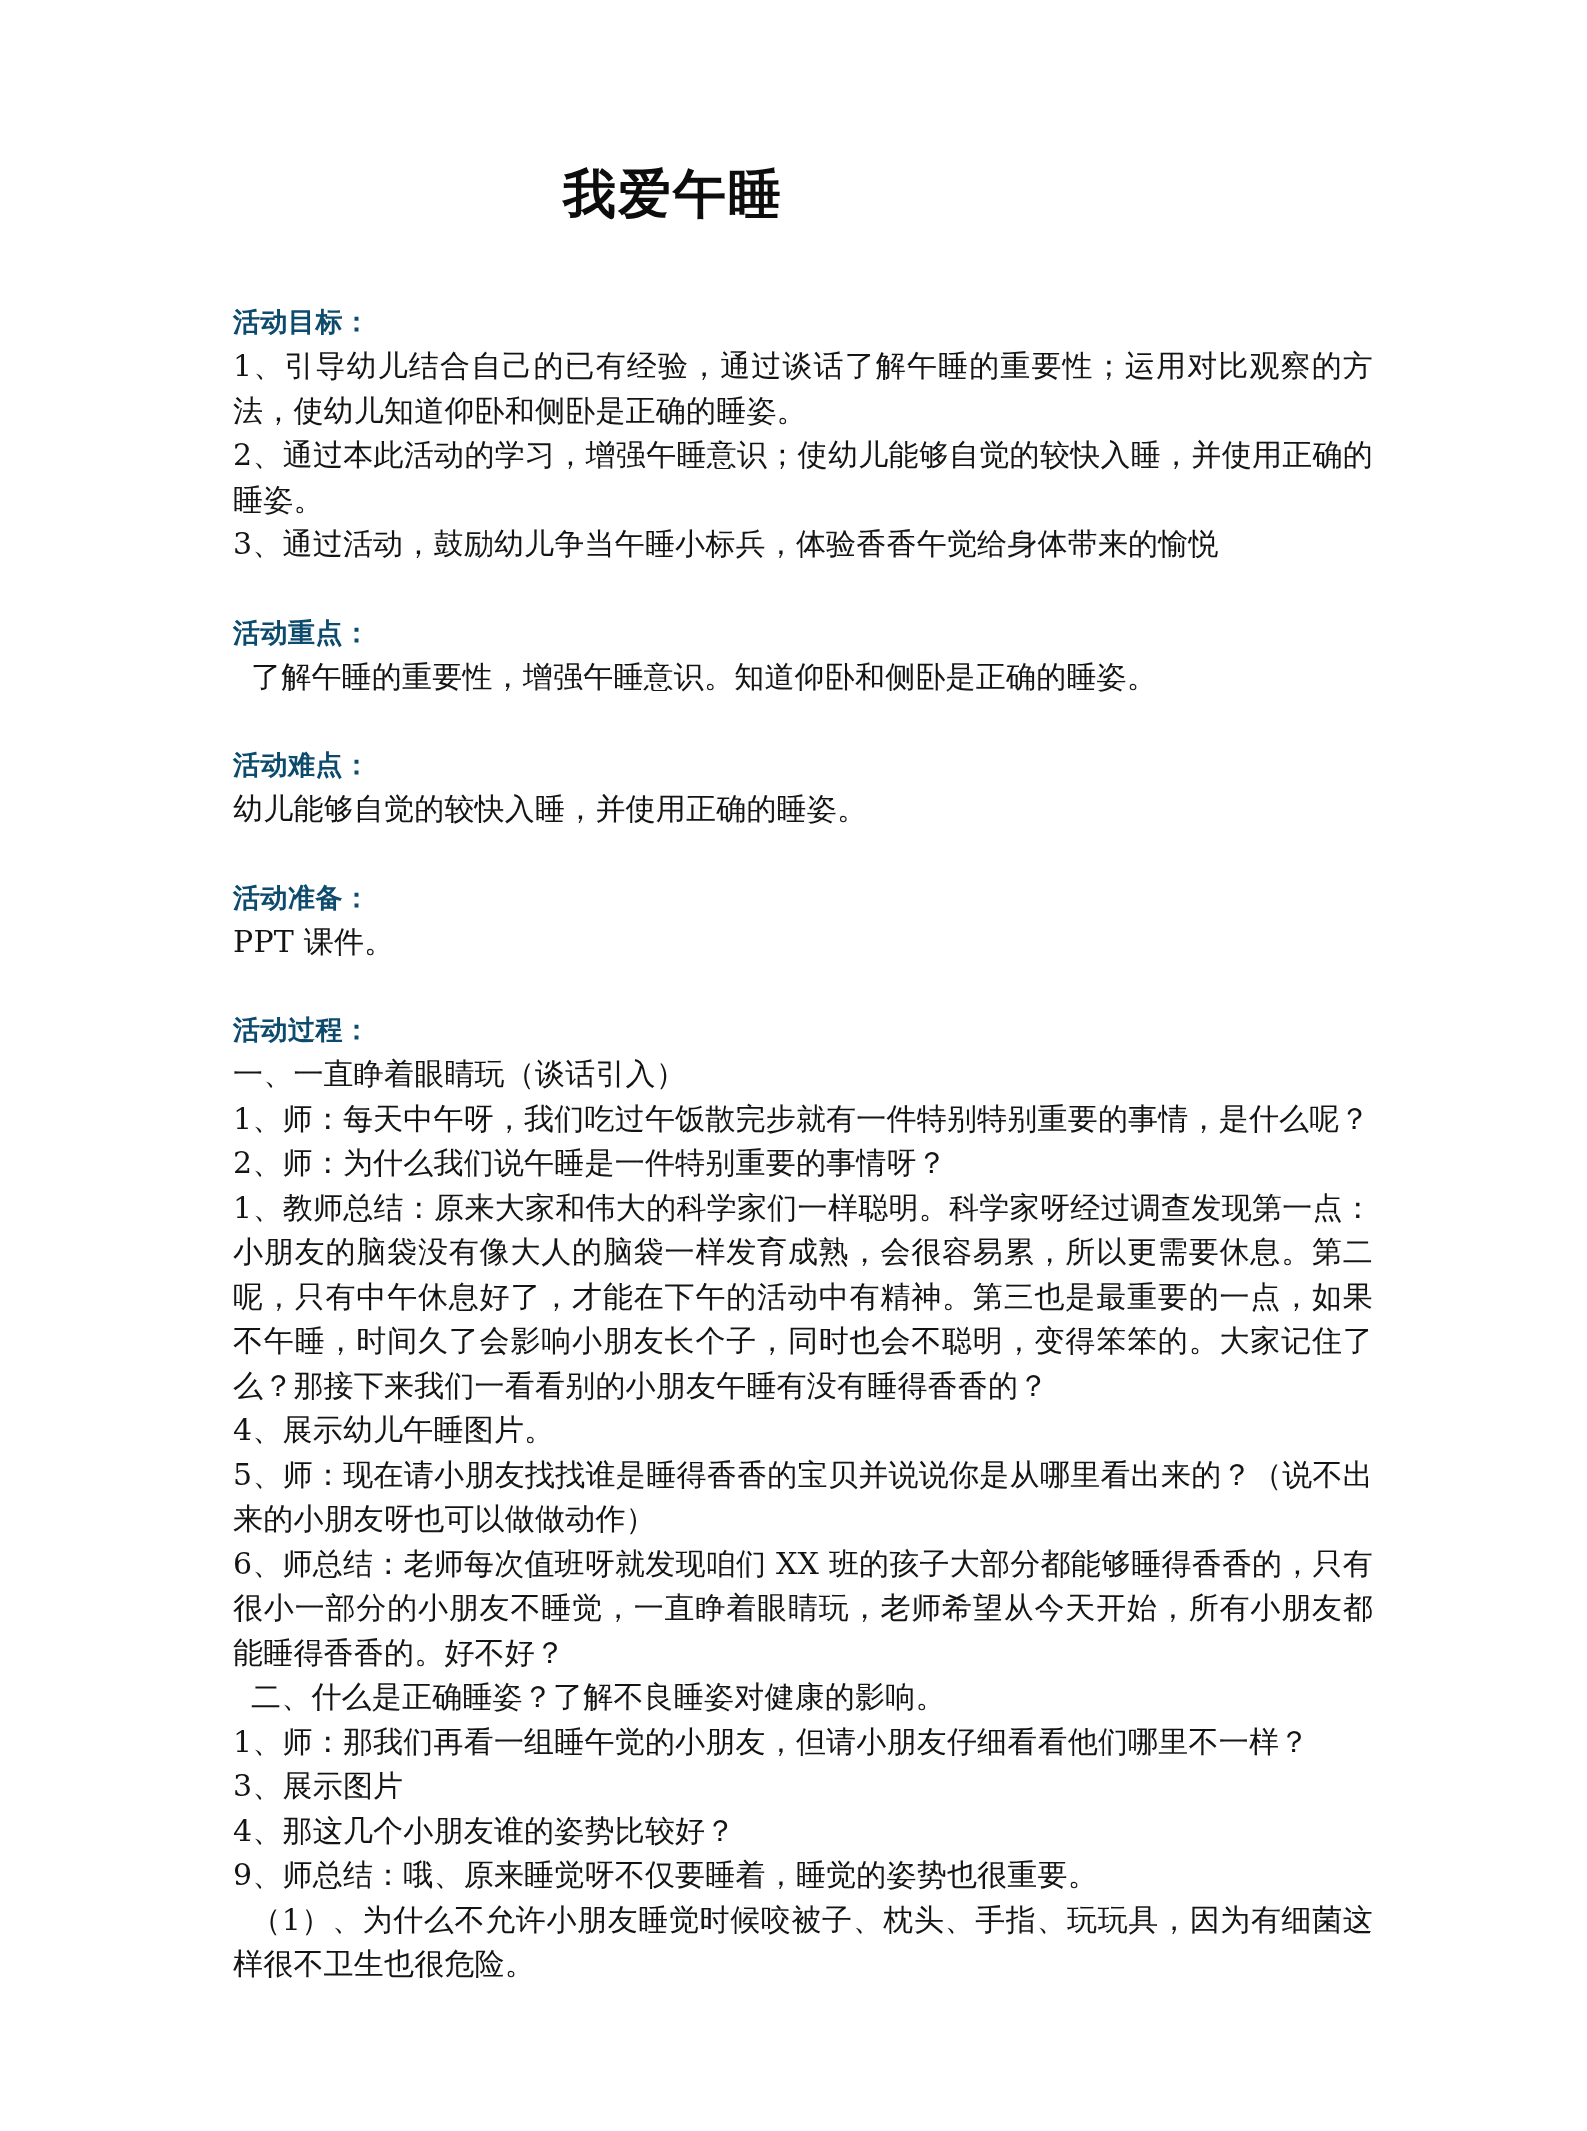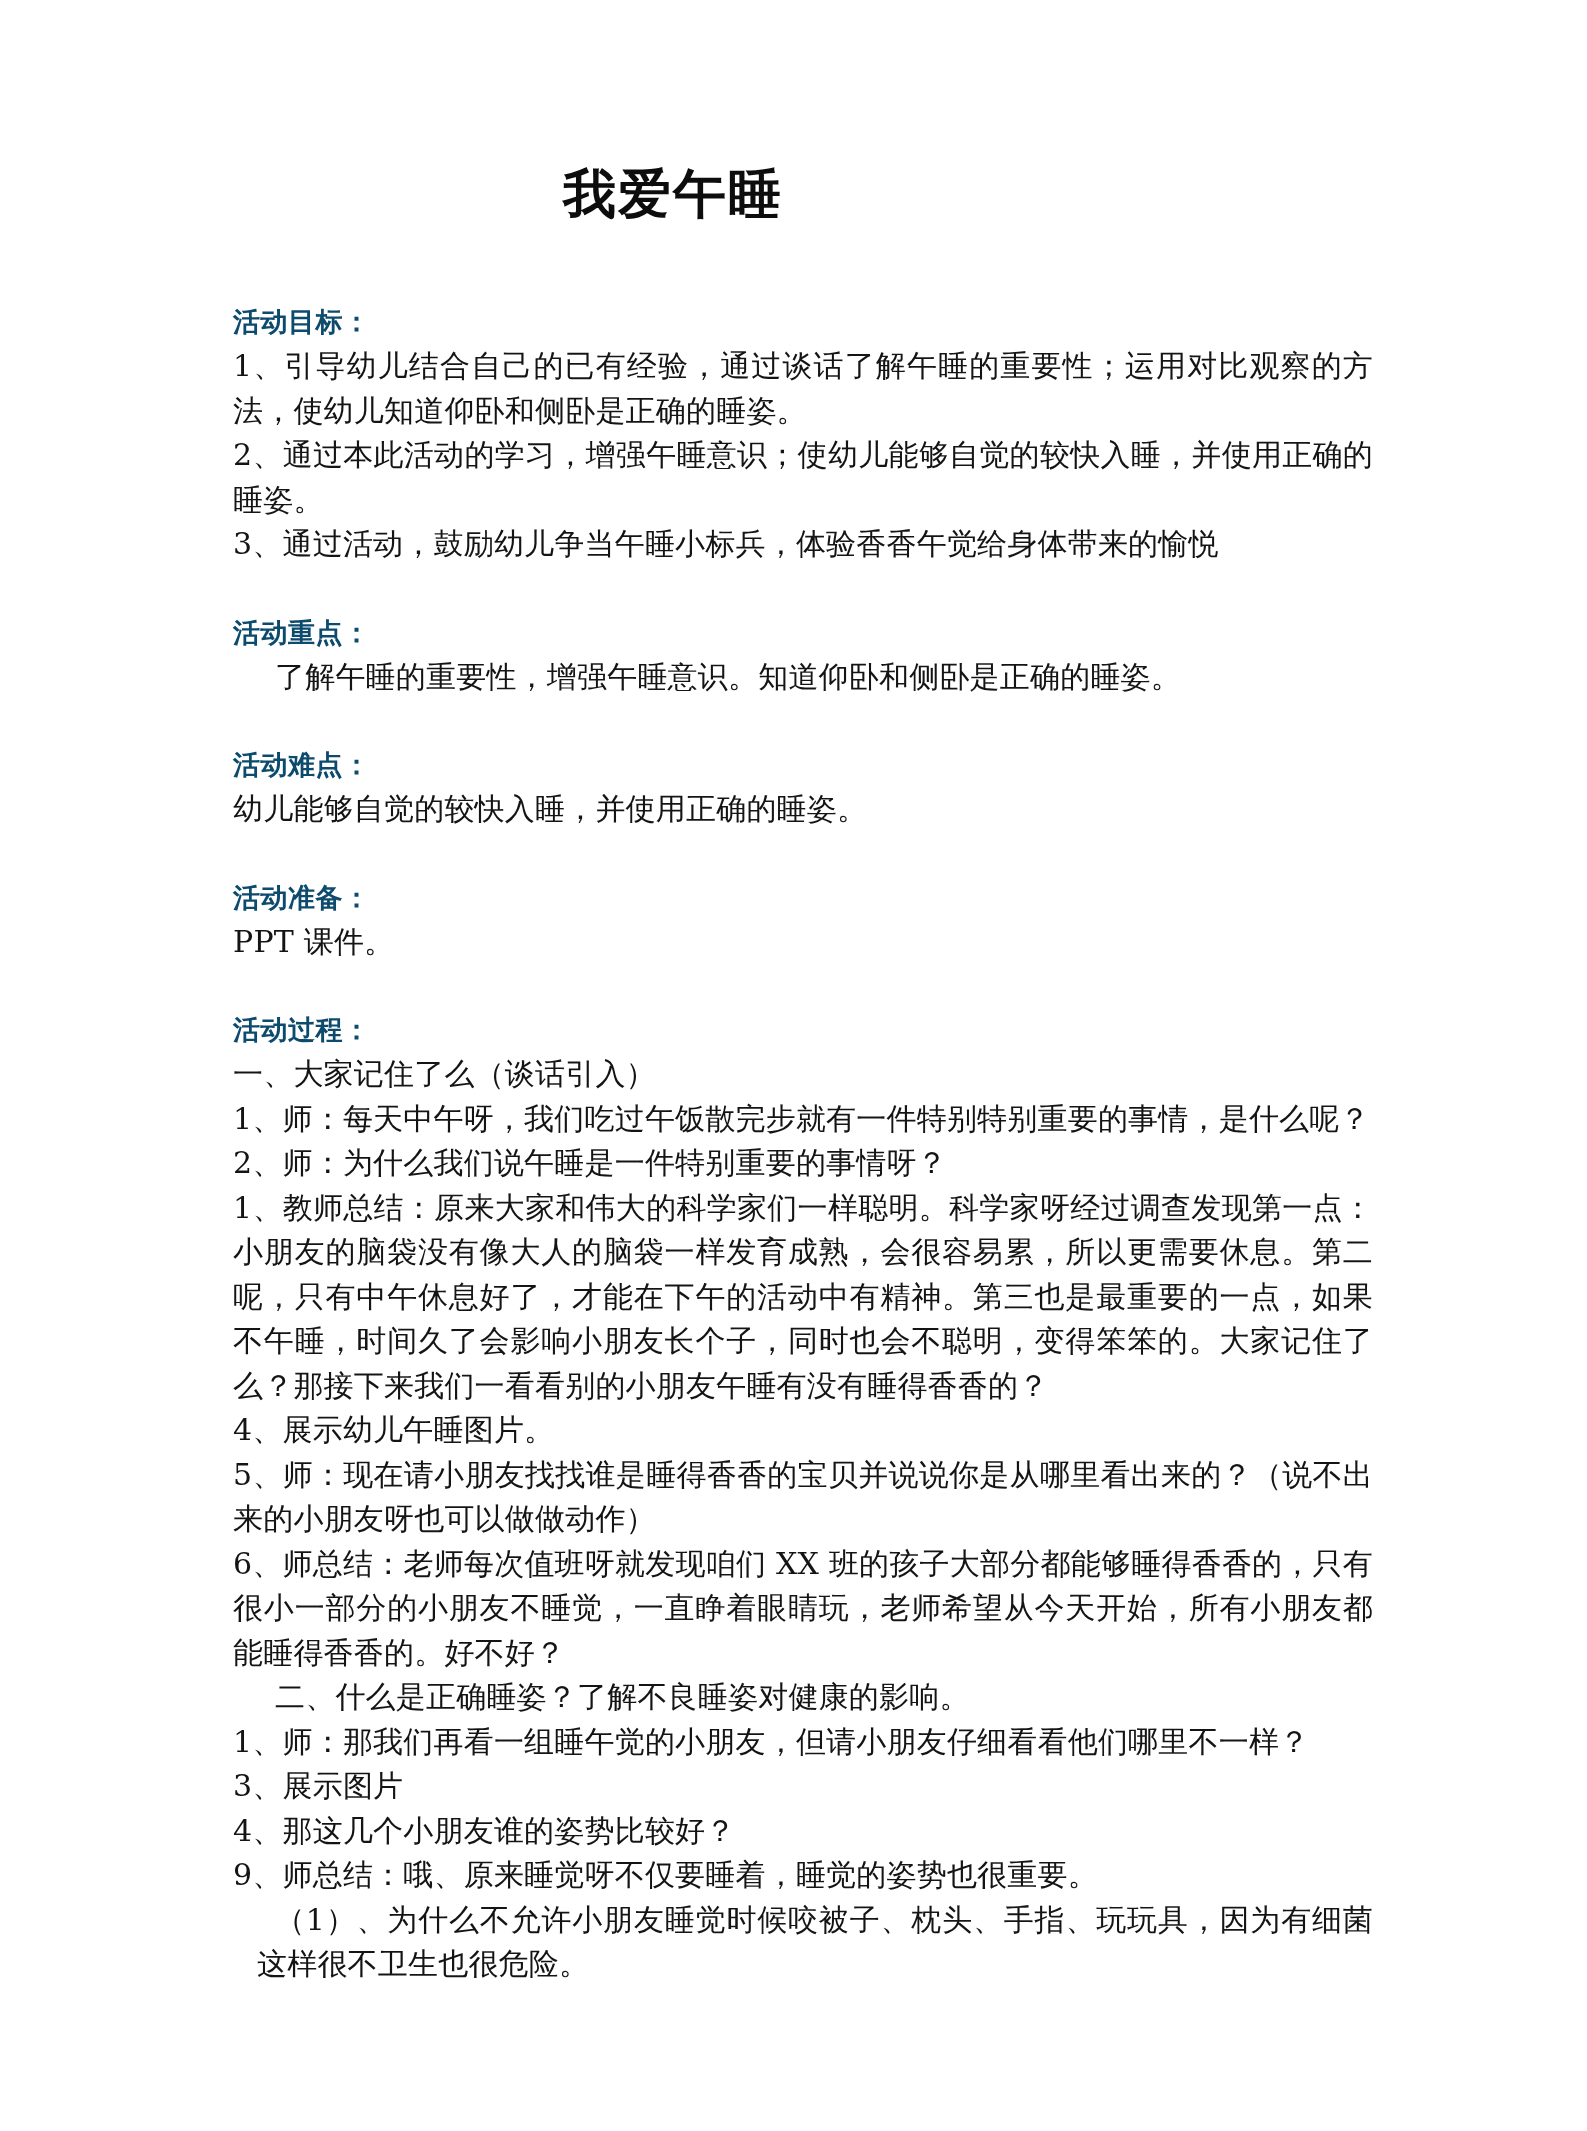--- a/index.html
+++ b/index.html
@@ -70,21 +70,20 @@
     word-break: break-all;
   }
 
   
   .para.indent {
     text-indent: 0;
   }
 
   .para.sub-indent {
     text-indent: 18px;
-    margin-left: 24px;
   }
   .gap-md { height: 44px; }
 
   
   .section { margin: 0; padding: 0; }
 </style>
 </head>
 <body>
 
 <div class="page">
@@ -119,21 +118,21 @@
     <div class="section">
       <p class="sec-heading">活动准备：</p>
       <p class="para">PPT 课件。</p>
     </div>
 
     <div class="gap-md"></div>
 
     <div class="section">
       <p class="sec-heading">活动过程：</p>
 
-      <p class="para">一、大家记住了么（谈话引入）</p>
+      <p class="para">一、一直睁着眼睛玩（谈话引入）</p>
       <p class="para">1、师：每天中午呀，我们吃过午饭散完步就有一件特别特别重要的事情，是什么呢？</p>
       <p class="para">2、师：为什么我们说午睡是一件特别重要的事情呀？</p>
       <p class="para">1、教师总结：原来大家和伟大的科学家们一样聪明。科学家呀经过调查发现第一点：小朋友的脑袋没有像大人的脑袋一样发育成熟，会很容易累，所以更需要休息。第二呢，只有中午休息好了，才能在下午的活动中有精神。第三也是最重要的一点，如果不午睡，时间久了会影响小朋友长个子，同时也会不聪明，变得笨笨的。大家记住了么？那接下来我们一看看别的小朋友午睡有没有睡得香香的？</p>
       <p class="para">4、展示幼儿午睡图片。</p>
       <p class="para">5、师：现在请小朋友找找谁是睡得香香的宝贝并说说你是从哪里看出来的？（说不出来的小朋友呀也可以做做动作）</p>
       <p class="para">6、师总结：老师每次值班呀就发现咱们 XX 班的孩子大部分都能够睡得香香的，只有很小一部分的小朋友不睡觉，一直睁着眼睛玩，老师希望从今天开始，所有小朋友都能睡得香香的。好不好？</p>
 
       <p class="para sub-indent">二、什么是正确睡姿？了解不良睡姿对健康的影响。</p>
       <p class="para">1、师：那我们再看一组睡午觉的小朋友，但请小朋友仔细看看他们哪里不一样？</p>
       <p class="para">3、展示图片</p>

